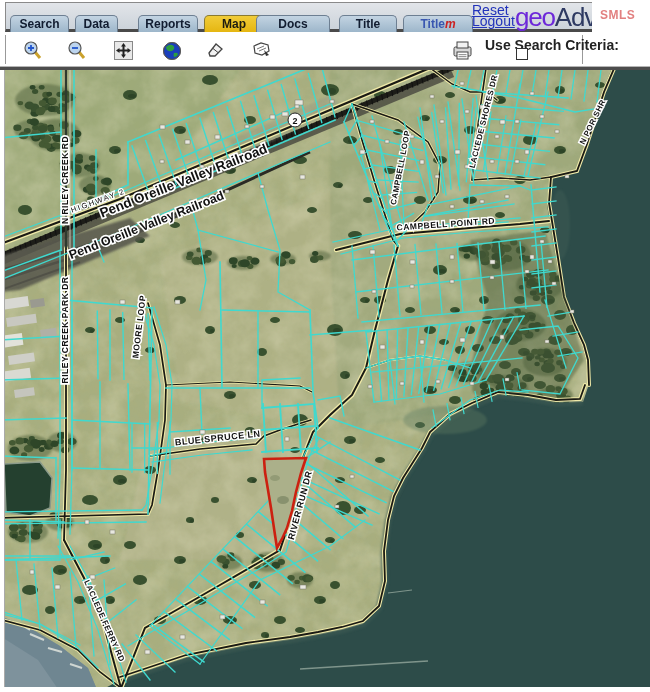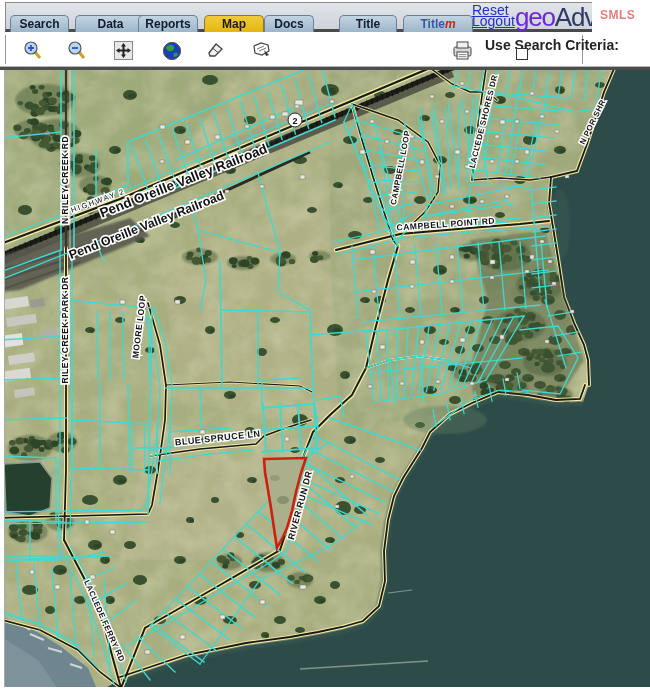--- a/index.html
+++ b/index.html
@@ -12,24 +12,24 @@
 .smls{position:absolute;top:8px;left:600px;font-size:12px;font-weight:bold;color:#e28080;letter-spacing:0.5px}
 .toolbar{position:absolute;left:5px;top:35px;width:578px;height:29px;background:#fff;border-left:1px solid #999;border-right:1px solid #999}
 .mapline{position:absolute;left:0;top:66px;width:650px;height:4px;border-top:1px solid #b5b5b5;background:#fff;border-bottom:3px solid #4d4d4d}
 .icon{position:absolute;top:41px}
 .cb{position:absolute;left:516px;top:48px;width:12px;height:12px;border:1px solid #333;background:#fff}
 .usc{position:absolute;left:485px;top:37px;font-size:14px;color:#222;font-weight:bold}
 </style></head>
 <body>
 <div class="tabsbar"></div>
 <div class="tab" style="left:10px;width:59px">Search</div>
-<div class="tab" style="left:75px;width:71px">Data</div>
+<div class="tab" style="left:75px;width:43px">Data</div>
 <div class="tab" style="left:138px;width:60px">Reports</div>
 <div class="tab gold" style="left:204px;width:60px">Map</div>
-<div class="tab" style="left:264px;width:50px">Docs</div>
+<div class="tab" style="left:256px;width:74px">Docs</div>
 <div class="tab" style="left:339px;width:58px">Title</div>
 <div class="tab" style="left:403px;width:70px;color:#3a57b0">Title<span style="color:#cc2222;font-style:italic;font-weight:bold">m</span></div>
 <div class="rl"><a href="#">Reset</a><br><a href="#">Logout</a></div>
 <div class="logo"><span style="color:#6d28d9">geo</span><span style="color:#2e3a62">Adva</span></div>
 <div class="smls">SMLS</div>
 <div class="toolbar"></div>
 <div class="usc">Use Search Criteria:</div>
 <div class="cb"></div>
 
 <svg class="icon" style="left:24px" width="18" height="19" viewBox="0 0 18 19">

